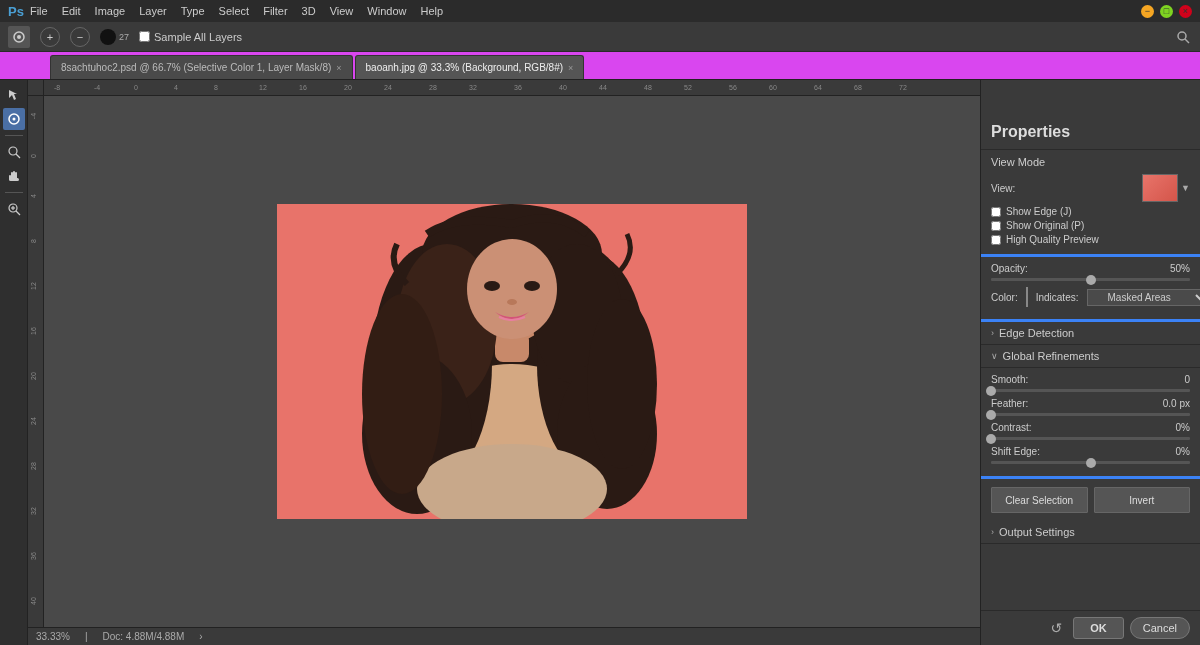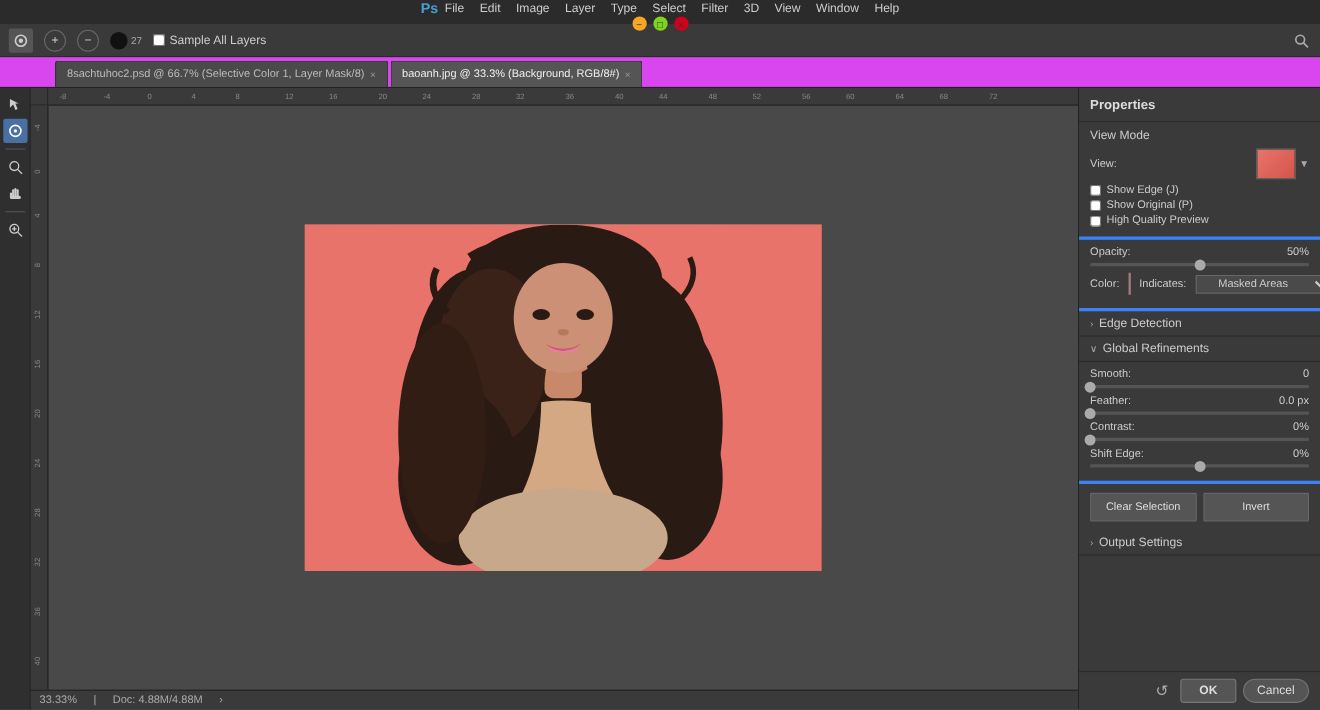--- a/index.html
+++ b/index.html
@@ -1,20 +1,20 @@
 <!DOCTYPE html>
 <html><head>
   <meta charset="utf-8">
   <style>
     * { margin: 0; padding: 0; box-sizing: border-box; }
     body { width: 1200px; height: 645px; background: #3c3c3c; font-family: 'Arial', sans-serif; font-size: 11px; color: #ccc; overflow: hidden; }
 
     
     .title-bar {
-      height: 22px; background: #2b2b2b; display: flex; align-items: center; justify-content: space-between; padding: 0 8px; flex-direction: column;
+      height: 22px; background: #2b2b2b; display: flex; align-items: center; justify-content: space-between; padding: 0 8px;
     }
     .title-bar-left { display: flex; align-items: center; gap: 6px; }
     .title-bar-icon { color: #ccc; font-size: 13px; font-weight: bold; color: #4a9fd4; }
     .title-bar-menu { display: flex; gap: 14px; font-size: 11px; color: #ccc; }
     .title-bar-menu span { cursor: pointer; }
     .title-bar-controls { display: flex; gap: 6px; }
     .title-bar-btn { width: 13px; height: 13px; border-radius: 50%; display: flex; align-items: center; justify-content: center; font-size: 9px; color: #333; cursor: pointer; }
     .title-bar-btn.minimize { background: #f5a623; }
     .title-bar-btn.maximize { background: #7ed321; }
     .title-bar-btn.close { background: #d0021b; }
@@ -71,21 +71,21 @@
     
     .status-bar {
       position: absolute; bottom: 0; left: 0; right: 0; height: 18px; background: #3a3a3a; border-top: 1px solid #222; display: flex; align-items: center; padding: 0 8px; gap: 15px; font-size: 10px; color: #aaa;
     }
     .status-arrow { color: #aaa; cursor: pointer; }
 
     
     .right-panel {
       width: 220px; background: #3a3a3a; border-left: 1px solid #222; display: flex; flex-direction: column; overflow-y: auto;
     }
-    .panel-title { padding: 8px 10px; font-size: 12px; color: #ddd; font-weight: bold; background: #3a3a3a; border-bottom: 1px solid #2a2a2a; }
+    .panel-title { padding: 8px 10px; font-size: 16px; color: #ddd; font-weight: bold; background: #3a3a3a; border-bottom: 1px solid #2a2a2a; margin-top: 35px; }
 
     .panel-section { padding: 6px 10px; border-bottom: 3px solid #3b82f6; }
     .section-header { font-size: 11px; color: #ccc; margin-bottom: 6px; }
 
     
     .view-mode-row { display: flex; align-items: center; gap: 6px; margin-bottom: 4px; }
     .view-preview { width: 36px; height: 28px; border: 1px solid #666; cursor: pointer; overflow: hidden; position: relative; background: #e8746a; }
     .view-preview-inner { width: 100%; height: 100%; background: linear-gradient(135deg, #e8746a 0%, #d4554a 100%); }
     .view-arrow { font-size: 9px; color: #aaa; }
     .checkbox-row { display: flex; align-items: center; gap: 5px; margin-bottom: 3px; font-size: 10px; color: #ccc; }

